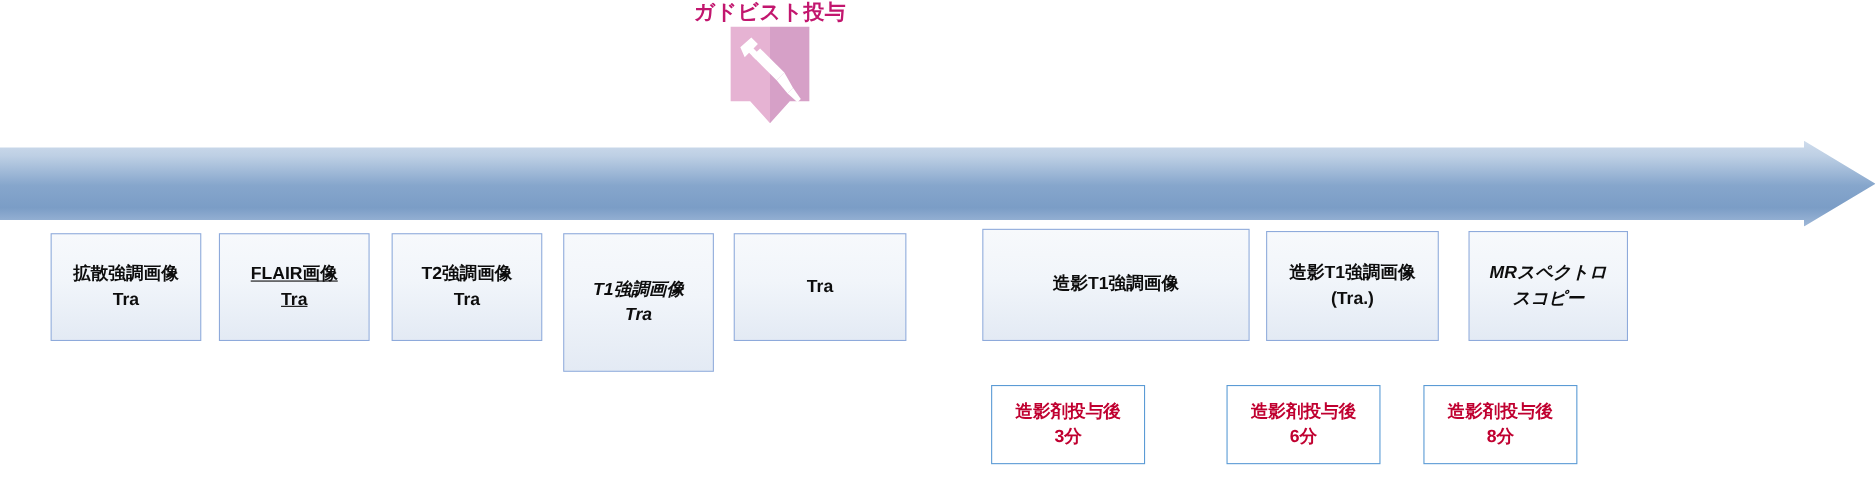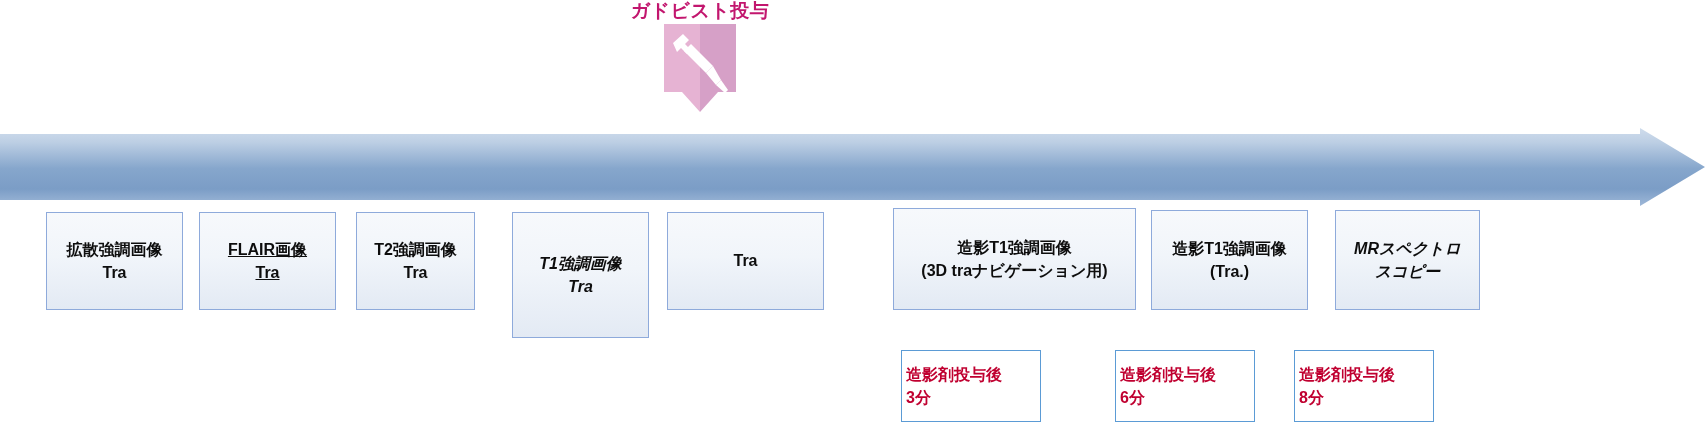--- a/index.html
+++ b/index.html
@@ -57,21 +57,21 @@
 
   
   .time-box{
     position:absolute;
     box-sizing:border-box;
     border:1px solid #5b9bd5;
     background:#ffffff;
     display:flex;
     align-items:center;
     justify-content:center;
-    text-align:left;
+    text-align:center;
     color:#c00030;
     font-size:16px;
     font-weight:bold;
     line-height:1.45;
     padding:2px 4px;
   }
   .time-box .lines{width:100%;}
 </style>
 </head>
 <body>
@@ -118,21 +118,21 @@
     </div>
   </div>
 
   <div class="proto-box" style="left:155px;top:212px;width:137px;height:98px;text-decoration:underline;">
     <div class="lines">
       <div>FLAIR画像</div>
       <div>Tra</div>
     </div>
   </div>
 
-  <div class="proto-box" style="left:312px;top:212px;width:119px;height:98px;">
+  <div class="proto-box" style="left:312px;top:212px;width:137px;height:98px;">
     <div class="lines">
       <div>T2強調画像</div>
       <div>Tra</div>
     </div>
   </div>
 
   <div class="proto-box" style="left:468px;top:212px;width:137px;height:126px;font-style:italic;">
     <div class="lines">
       <div>T1強調画像</div>
       <div>Tra</div>
@@ -141,21 +141,20 @@
 
   <div class="proto-box" style="left:623px;top:212px;width:157px;height:98px;">
     <div class="lines">
       <div>Tra</div>
     </div>
   </div>
 
   <div class="proto-box" style="left:849px;top:208px;width:243px;height:102px;">
     <div class="lines">
       <div>造影T1強調画像</div>
-      <div>(3D traナビゲーション用)</div>
     </div>
   </div>
 
   <div class="proto-box" style="left:1107px;top:210px;width:157px;height:100px;">
     <div class="lines">
       <div>造影T1強調画像</div>
       <div>(Tra.)</div>
     </div>
   </div>
 

